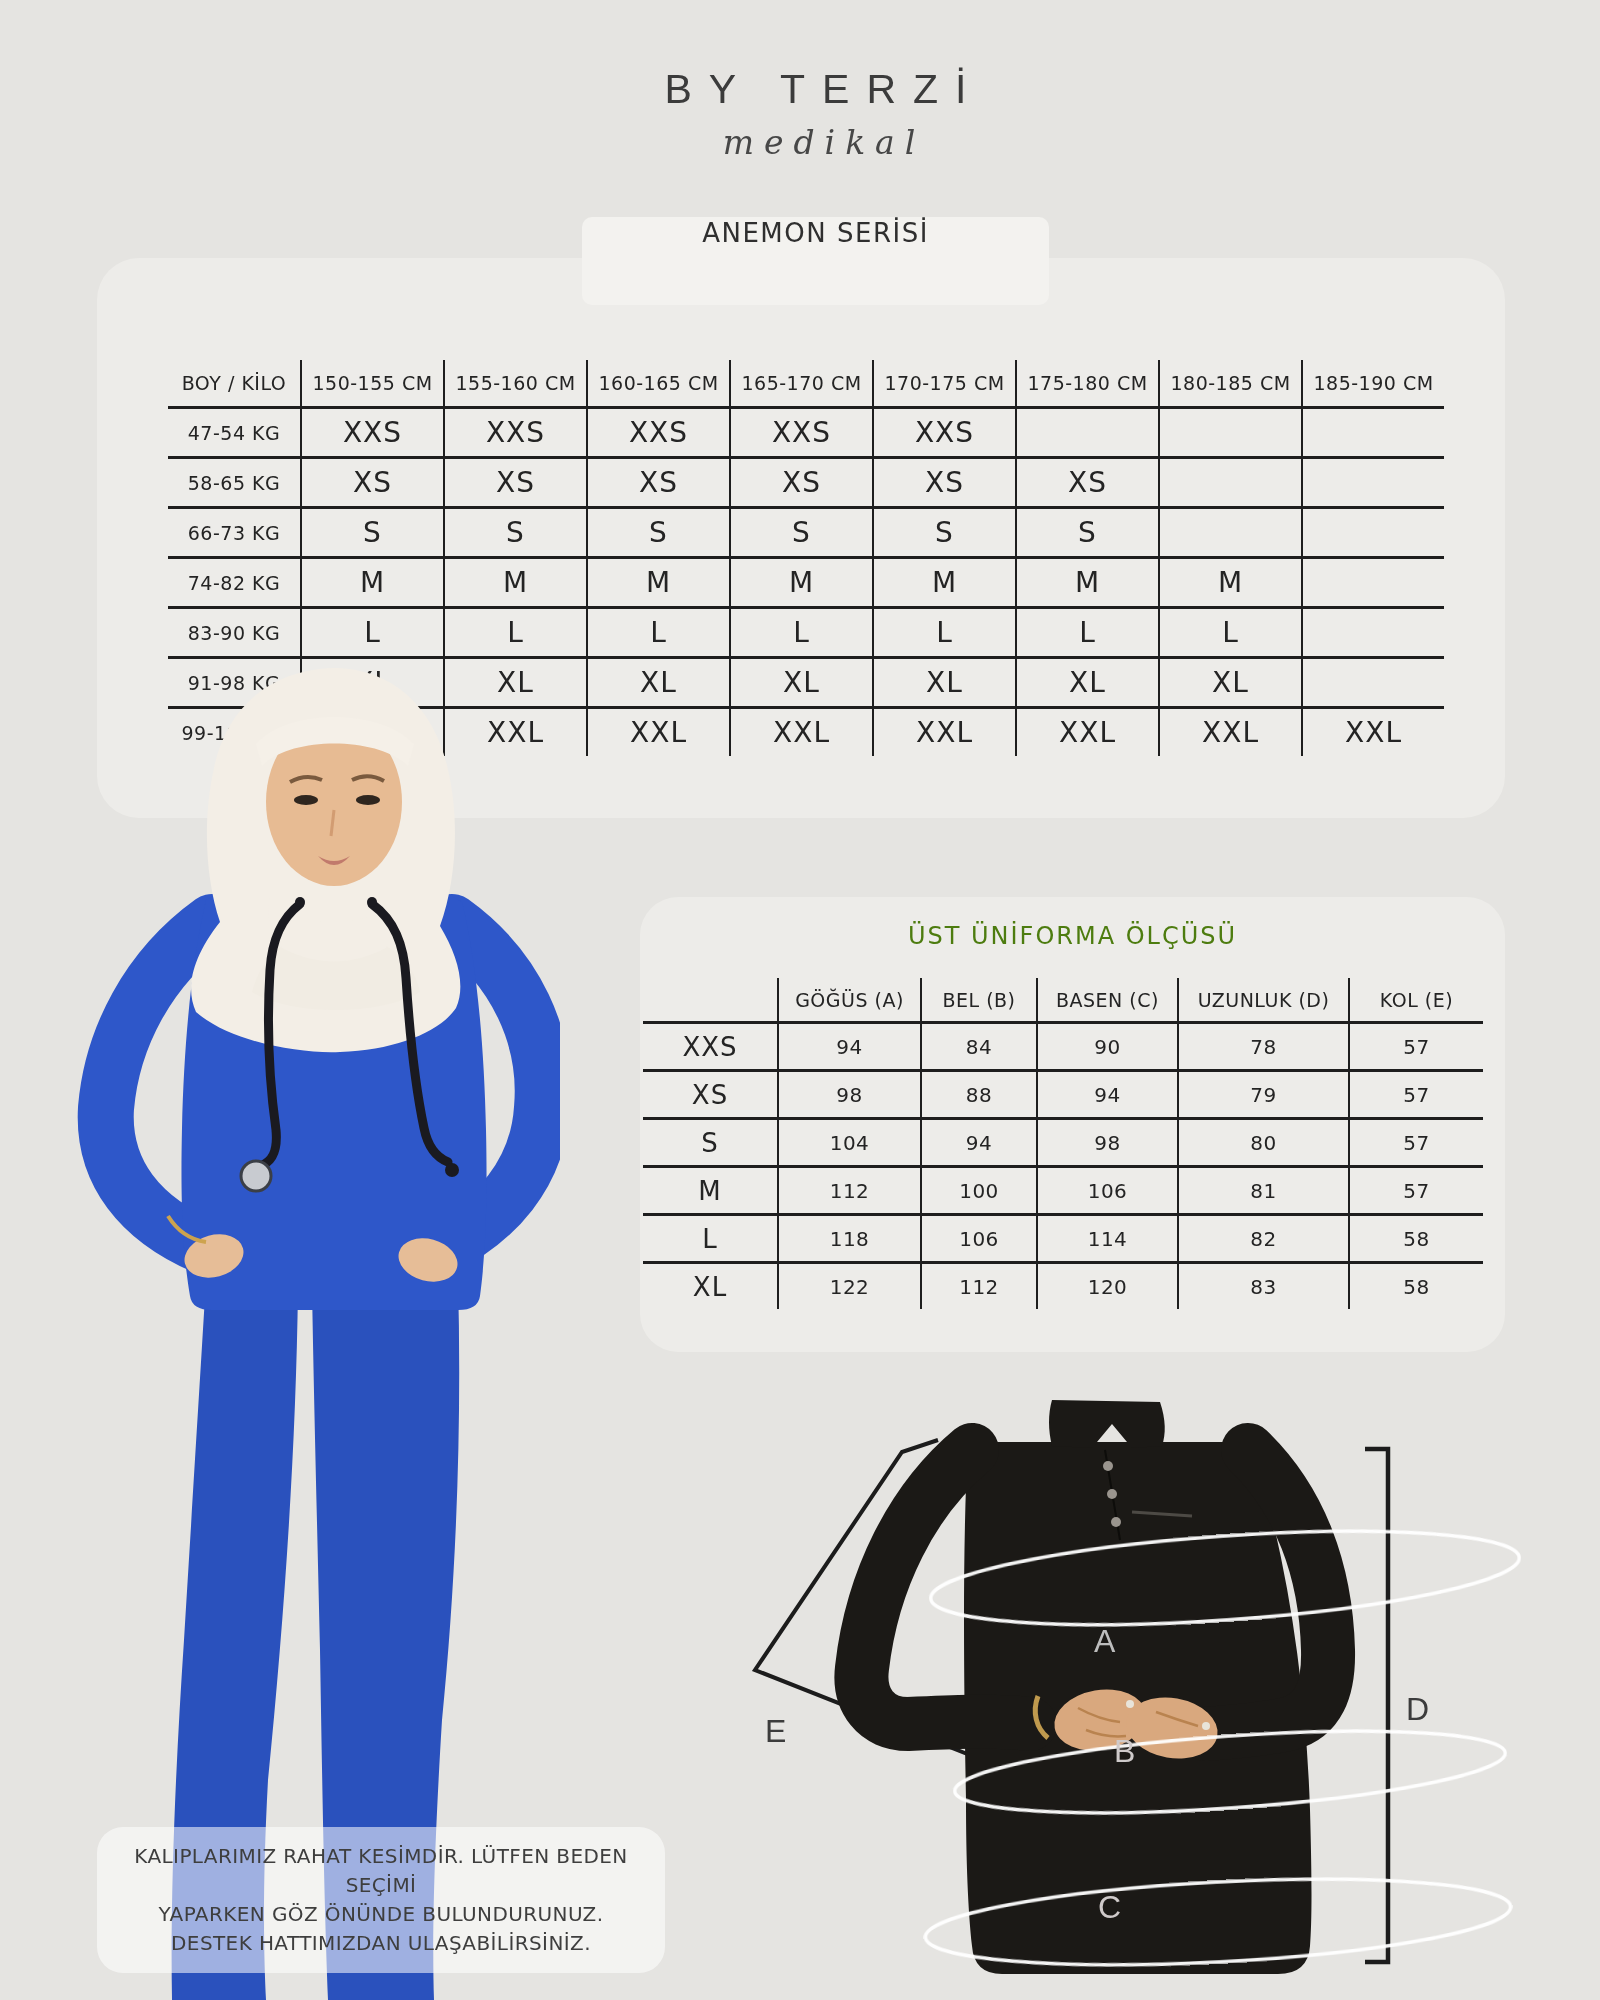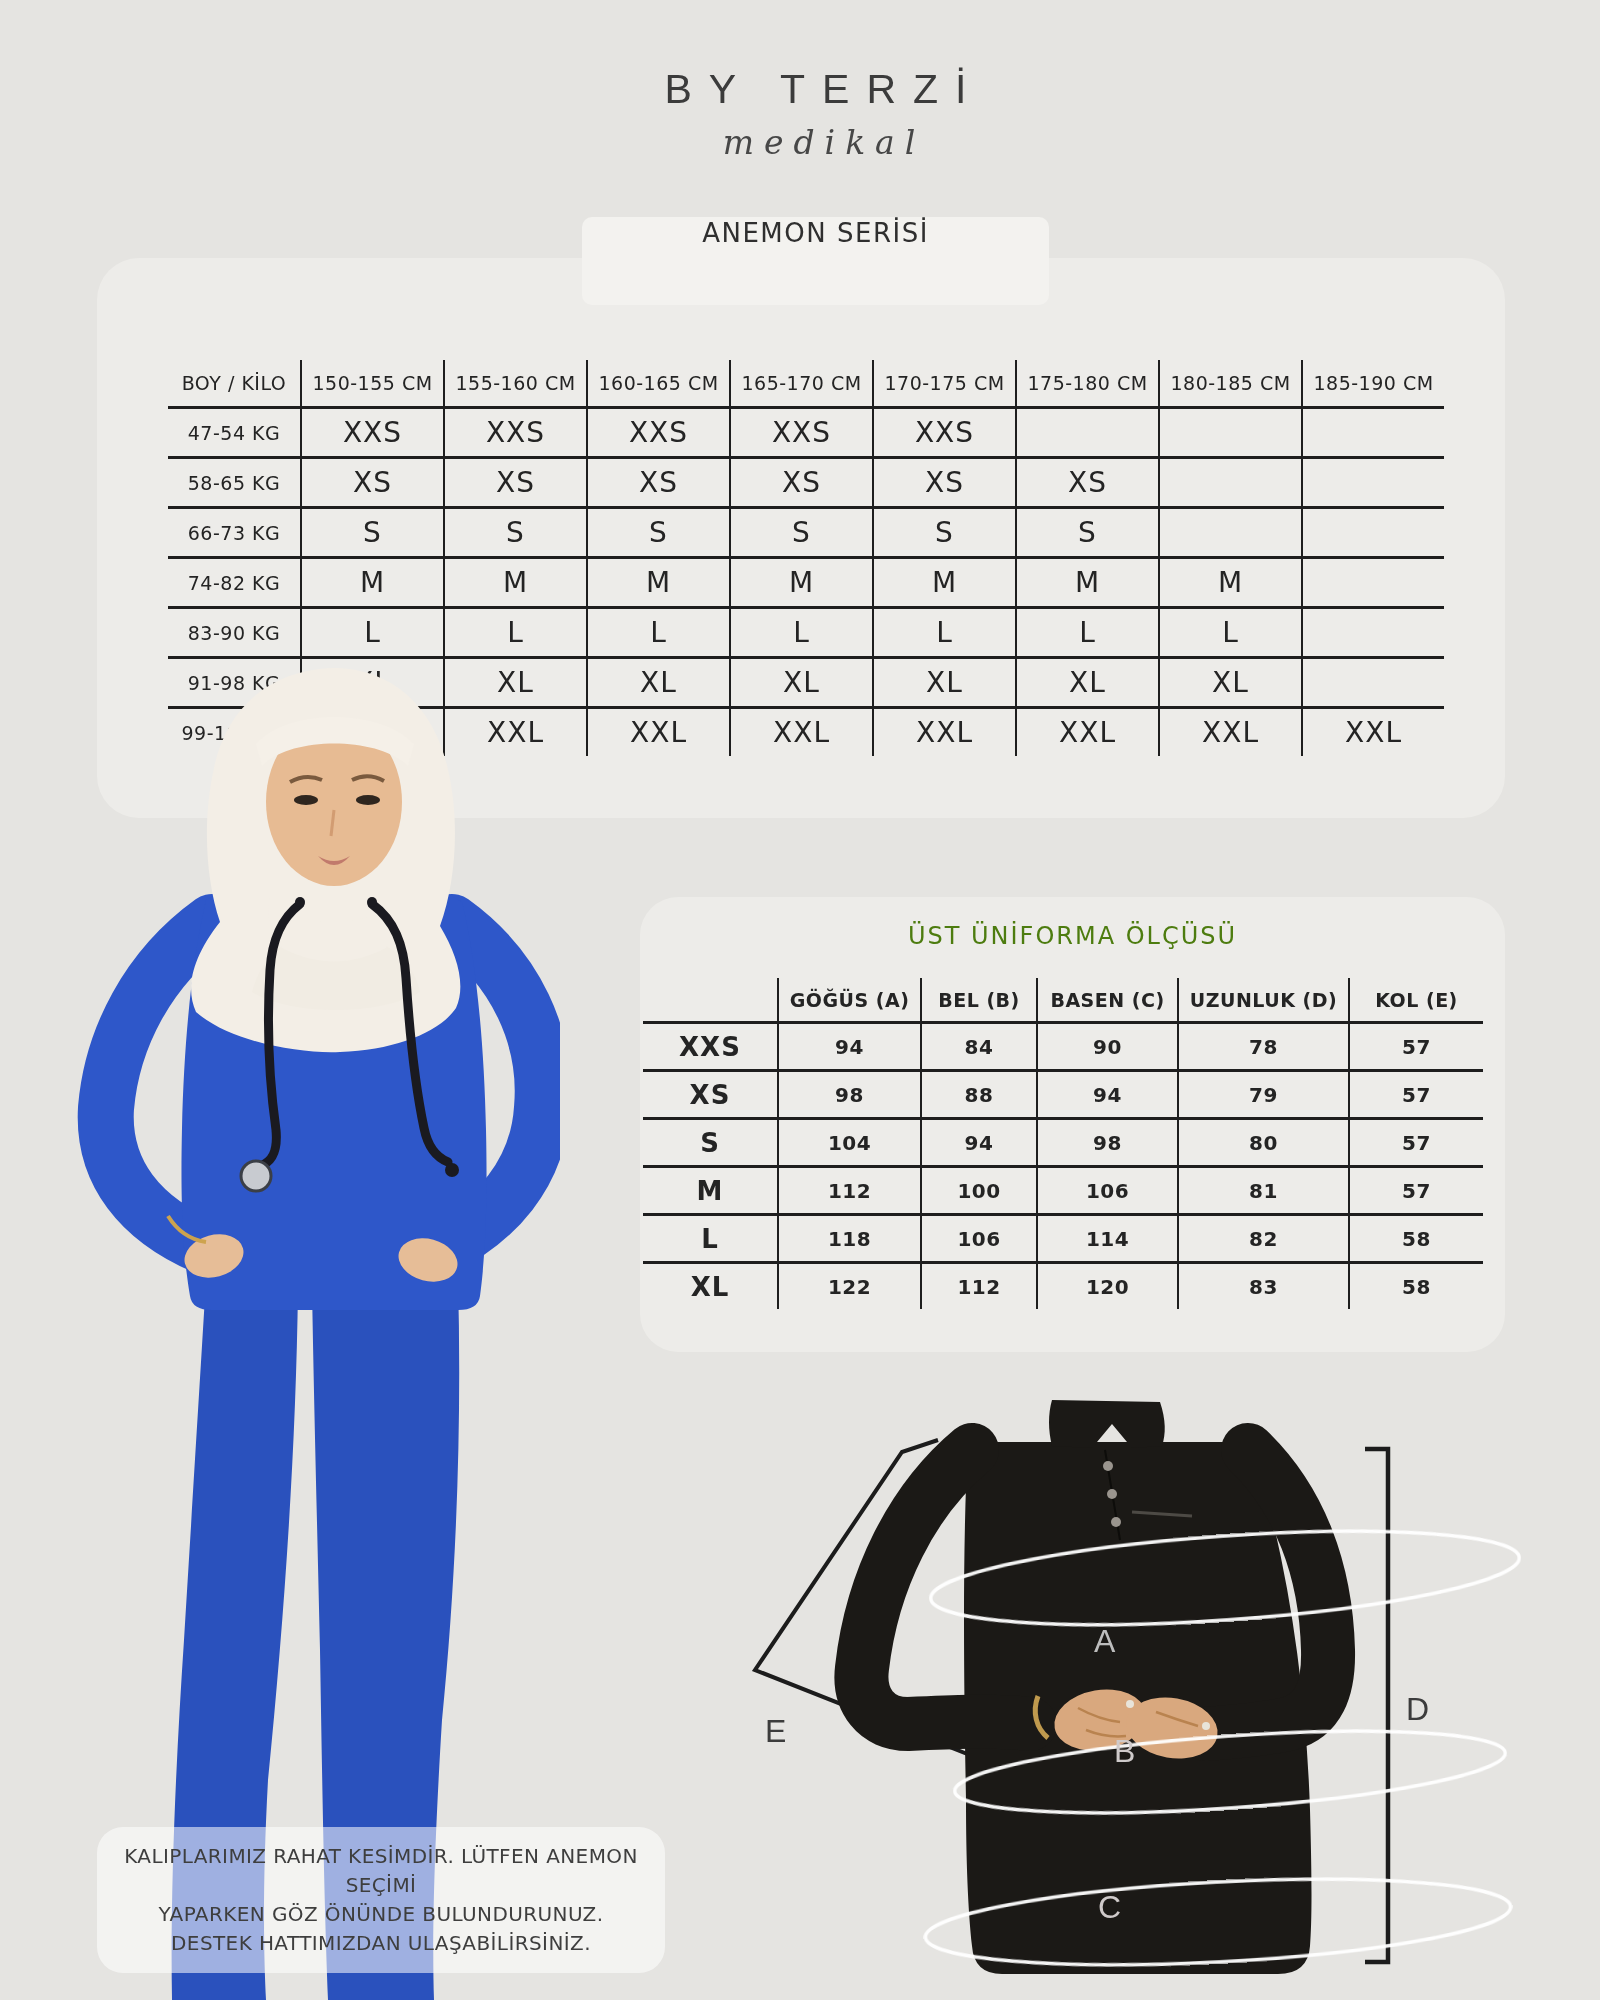--- a/index.html
+++ b/index.html
@@ -30,21 +30,21 @@
                  font-family:"DejaVu Sans","Liberation Sans",sans-serif;}
 
   
   .grid1{left:168px;top:360px;display:grid;
          grid-template-columns:132px repeat(8,143px);
          grid-template-rows:46px repeat(7,50px);
          font-family:"DejaVu Sans","Liberation Sans",sans-serif;}
   .grid2{left:643px;top:978px;display:grid;
          grid-template-columns:134px 143px 116px 141px 171px 135px;
          grid-template-rows:43px repeat(6,48px);
-         font-family:"DejaVu Sans","Liberation Sans",sans-serif;font-weight:bold;}
+         font-family:"DejaVu Sans","Liberation Sans",sans-serif;}
   .c,.c2{display:flex;align-items:center;justify-content:center;white-space:nowrap;color:var(--text);}
   .vl{border-left:2px solid var(--line);}
   .ht{border-top:3px solid var(--line);}
   .hdr{font-size:19px;letter-spacing:0.5px;}
   .wlab{font-size:19px;letter-spacing:0.5px;}
   .sz{font-size:28px;letter-spacing:1px;}
   .hdr2{font-size:19px;letter-spacing:0.5px;}
   .slab{font-size:26px;letter-spacing:1px;}
   .val{font-size:20px;letter-spacing:0.5px;}
 
@@ -278,16 +278,16 @@
     <ellipse cx="625" cy="188" rx="295" ry="42" transform="rotate(-4 625 188)"></ellipse>
     <ellipse cx="630" cy="382" rx="276" ry="36" transform="rotate(-4 630 382)"></ellipse>
     <ellipse cx="618" cy="532" rx="293" ry="40" transform="rotate(-3 618 532)"></ellipse>
   </g>
   <text x="494" y="262" font-size="32" fill="#bdbdbd">A</text>
   <text x="514" y="372" font-size="32" fill="#cfcaca">B</text>
   <text x="498" y="528" font-size="32" fill="#cfcaca">C</text>
 </svg>
 
 <div class="abs note-box">
-  <div>KALIPLARIMIZ RAHAT KESİMDİR. LÜTFEN ANEMON SEÇİMİ</div>
+  <div>KALIPLARIMIZ RAHAT KESİMDİR. LÜTFEN BEDEN SEÇİMİ</div>
   <div>YAPARKEN GÖZ ÖNÜNDE BULUNDURUNUZ.</div>
   <div>DESTEK HATTIMIZDAN ULAŞABİLİRSİNİZ.</div>
 </div>
 
 </body></html>

